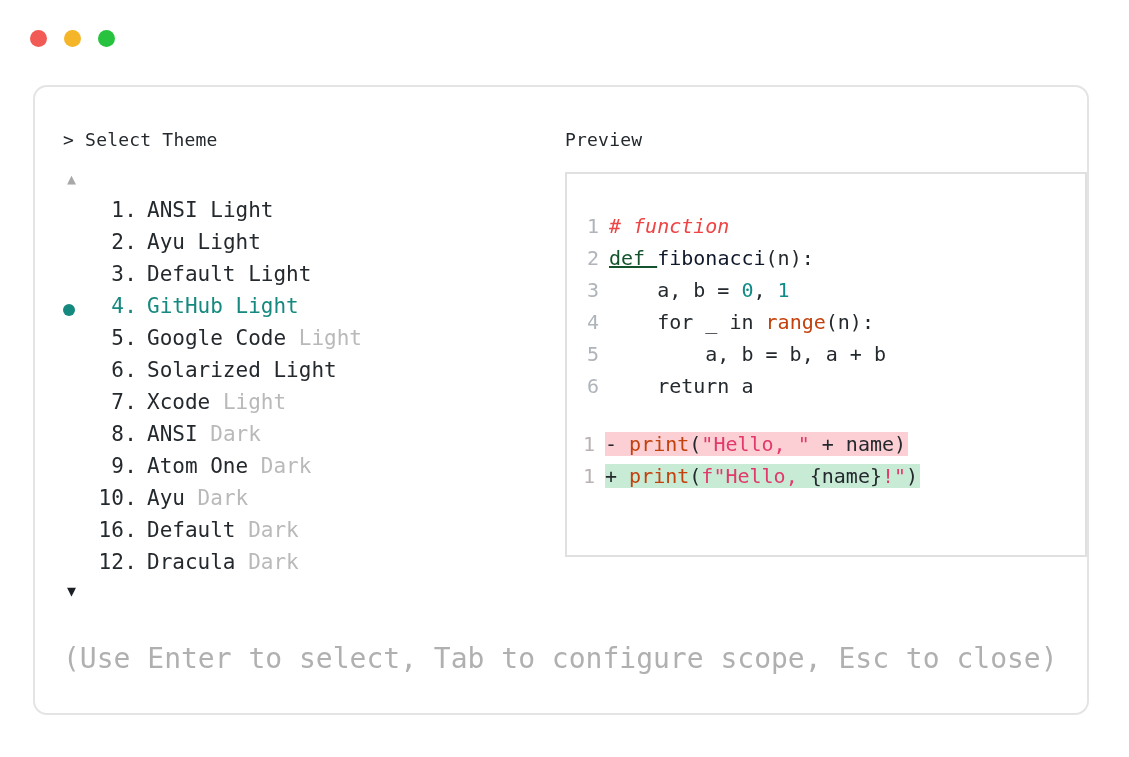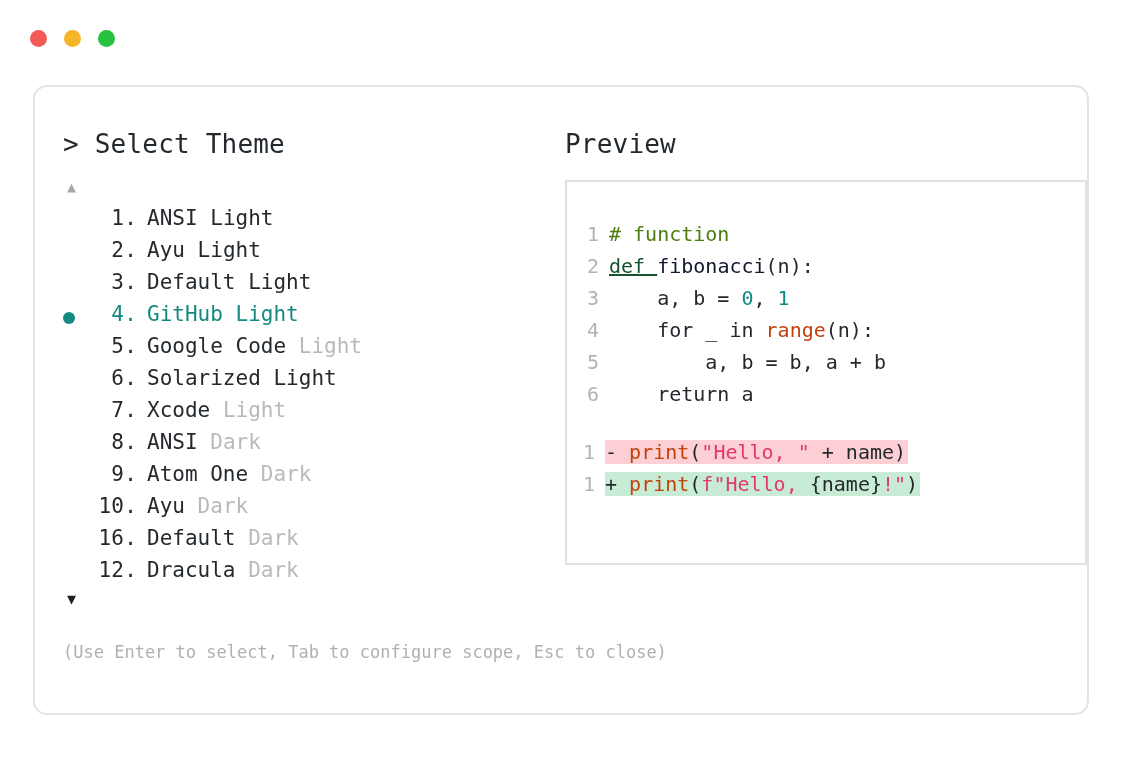--- a/index.html
+++ b/index.html
@@ -40,21 +40,21 @@
     width: 100%; height: 100%;
     padding: 44px 30px 0 28px;
   }
 
   .columns { display: flex; align-items: flex-start; }
   .col-left  { width: 470px; flex: 0 0 470px; }
   .col-right { flex: 1 1 auto; padding-left: 32px; }
 
   
   .heading {
-    font-size: 26px;
+    font-size: 18px;
     color: #24292e;
     letter-spacing: 0.2px;
     white-space: pre;
     line-height: 1;
     margin: 0 0 23px 0;
   }
   .heading .caret { color: #24292e; }
 
   
   .scroll-arrow {
@@ -121,41 +121,41 @@
     padding-left: 18px;
   }
   .ln {
     width: 14px; flex: 0 0 14px;
     color: #aeb4ba;
     text-align: right;
     margin-right: 10px;
   }
   .code-spacer { height: 26px; }
 
-  .tok-comment { color: #4d7c0f; }
+  .tok-comment { color: #ef4444; font-style: italic; }
   .tok-kw      { color: #14532d; text-decoration: underline; }
   .tok-fn      { color: #0f172a; }
   .tok-plain   { color: #24292e; }
   .tok-num     { color: #0f8a86; }
   .tok-builtin { color: #c2410c; }
   .tok-str     { color: #e2386b; }
 
   .diff-line { padding-left: 14px; }
   .diff-line .ln { color: #b9b2b2; }
   .diff-minus { background: #fbcfd4; }
   .diff-plus  { background: #c8ebd6; }
   .diff-sign  { color: #24292e; margin-right: 0; }
   .diff-inner { display: inline-block; }
 
   
   .hint {
     position: absolute;
     left: 28px;
     top: 555px;
-    font-size: 17px;
+    font-size: 28px;
     color: #b0b0b0;
     white-space: pre;
   }
 </style>
 </head>
 <body>
 
 <div class="titlebar">
   <span class="dot" style="background: rgb(242, 91, 85);"></span>
   <span class="dot" style="background: rgb(244, 181, 40);"></span>

